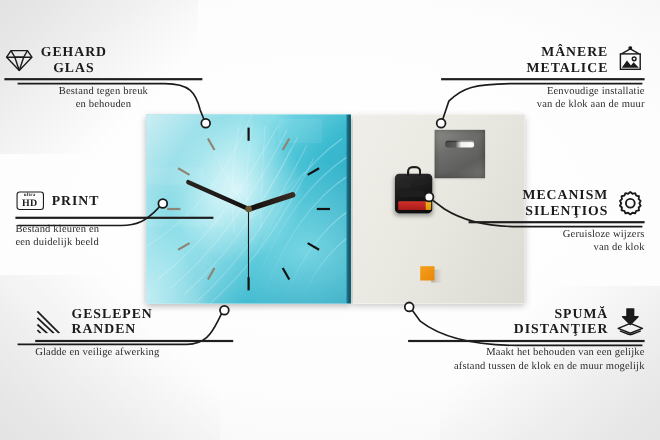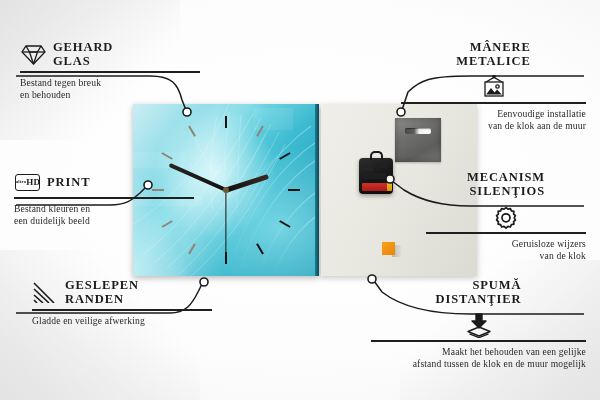--- a/index.html
+++ b/index.html
@@ -88,43 +88,43 @@
     background:linear-gradient(140deg,#f7a01a,#e8860c); }
   #foam-shadow { position:absolute; left:71px; top:141px; width:10px; height:12px;
     background:linear-gradient(90deg,rgba(120,120,115,.45),rgba(120,120,115,0)); }
 
   
   #connectors { position:absolute; inset:0; pointer-events:none; }
 
   
   .feature { position:absolute; }
   .feat-head { display:flex; align-items:center; gap:7px; }
-  .feat-head.right { flex-direction:column; }
+  .feat-head.right { flex-direction:row; justify-content:flex-end; }
   .feat-title {
     font-family:"Liberation Serif", serif;
     font-size:12.5px; font-weight:700; letter-spacing:.9px;
     color:#1b1b1b; line-height:14px; text-transform:uppercase;
   }
   .feat-title.ta-right { text-align:right; }
   .feat-rule { height:1.6px; background:#1f1f1f; margin:3px 0 4px 0; }
   .feat-desc {
     font-family:"Liberation Serif", serif;
     font-size:9.6px; color:#2a2a2a; line-height:12px; letter-spacing:.15px;
   }
   .feat-desc.ta-right { text-align:right; }
   .icon-box { flex:0 0 auto; width:26px; height:24px; display:flex; align-items:center; justify-content:center; }
 
   
   .hd-badge { width:25px; height:17px; border:1.6px solid #1c1c1c; border-radius:3px;
-    display:flex; align-items:center; line-height:1; }
+    display:flex; flex-direction:column; align-items:center; justify-content:center; line-height:1; }
   .hd-badge .u { font-size:4.6px; font-weight:700; letter-spacing:.2px; color:#1c1c1c; }
   .hd-badge .h { font-size:9px; font-weight:700; letter-spacing:.3px; color:#1c1c1c; margin-top:.5px; }
 
   
-  #feature-tempered-glass { left:20px; top:40px;  width:180px; }
+  #feature-tempered-glass { left:4px; top:40px;  width:180px;text-align:center; }
   #feature-hd-print       { left:14px; top:170px; width:180px; }
   #feature-ground-edges   { left:32px; top:278px; width:180px; }
   #feature-metal-hanger   { right:14px; top:40px;  width:185px; }
   #feature-silent-mech    { right:14px; top:170px; width:160px; }
   #feature-foam-spacer    { right:14px; top:278px; width:215px; }
 </style>
 </head>
 <body>
 
 <div id="bg-wrap">

